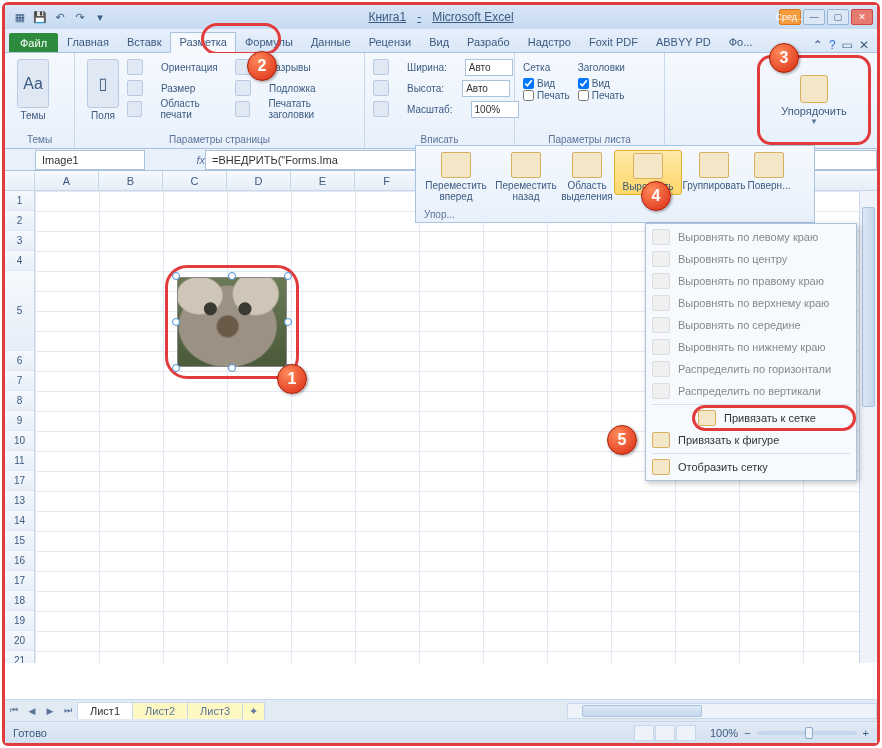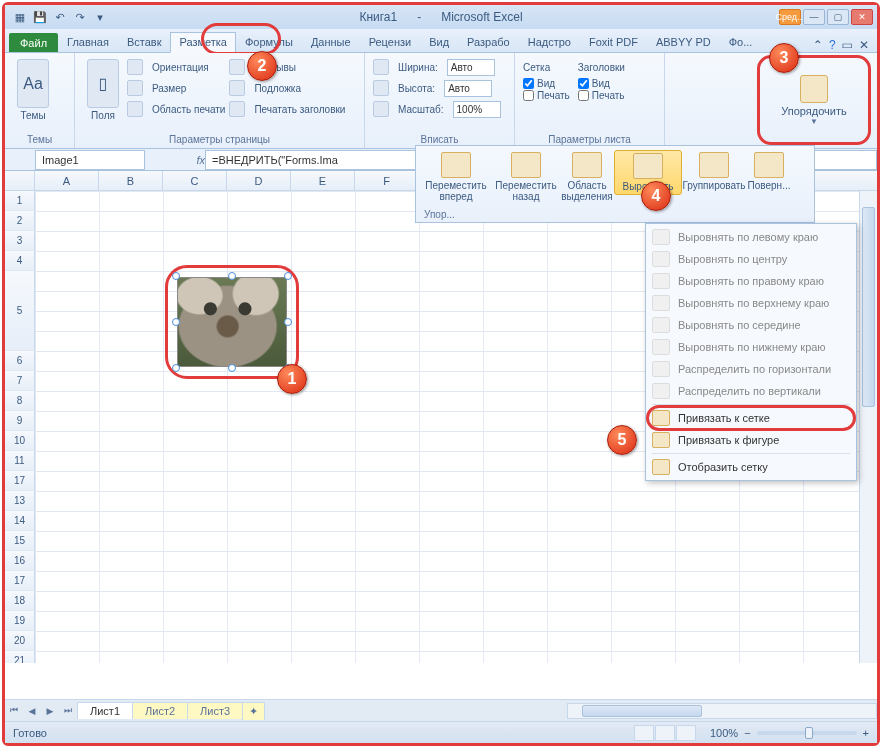--- a/index.html
+++ b/index.html
@@ -3,42 +3,42 @@
 <meta charset="utf-8">
 <style>
   * { box-sizing: border-box; margin: 0; padding: 0; font-family: "Segoe UI", Tahoma, sans-serif; }
   body { background: #fff; width: 882px; height: 748px; overflow: hidden; position: relative; }
   .frame { border: 3px solid #e23b3b; border-radius: 6px; position: absolute; inset: 2px; background: #fff; }
 
   
   .titlebar { position: relative; height: 24px; background: linear-gradient(#d8e6f6,#c6dbf2); display:flex; align-items:center; }
   .qat { display:flex; gap:2px; align-items:center; padding:0 6px; }
   .qat .qbtn { width:18px; height:18px; display:flex; align-items:center; justify-content:center; font-size:11px; color:#3b5a80; }
-  .titlebar .titletext { position:absolute; left:50%; transform:translateX(-50%); font-size:12px; color:#3b5a80; display:flex; gap:20px; }
+  .titlebar .titletext { position:absolute; left:50%; transform:translateX(-50%); font-size:12px; color:#3b5a80; display:flex; gap:11px;text-decoration:underline; }
   .wincontrols { margin-left:auto; display:flex; gap:2px; padding-right:4px; }
   .wincontrols .wbtn { width:22px; height:16px; background:#dce7f5; border:1px solid #9ab5d3; border-radius:2px; font-size:9px; display:flex; align-items:center; justify-content:center; color:#3b5a80; }
   .wincontrols .wbtn.close { background:#e77a6e; color:#fff; border-color:#c44; }
   .wincontrols .wbtn.orange { background:#f59a3d; color:#fff; border-color:#d97a20; }
 
   
   .tabs { height:24px; background:linear-gradient(#e8f0fb,#d8e6f6); display:flex; align-items:flex-end; border-bottom:1px solid #a9c2de; position:relative; }
   .tab { padding:3px 8px 4px; font-size:11px; color:#3b5a80; border:1px solid transparent; border-bottom:none; cursor:default; }
   .tab.file { background:#2e8b3d; color:#fff; border-radius:2px 2px 0 0; padding:3px 10px; margin-left:4px; }
   .tab.active { background:#f5f9fe; border-color:#a9c2de; border-bottom:1px solid #f5f9fe; margin-bottom:-1px; }
   .tabcap { position:absolute; border:3px solid #e23b3b; border-radius:22px; height:32px; }
   .helpicons { margin-left:auto; display:flex; gap:6px; padding-right:8px; align-items:center; font-size:12px; color:#3b5a80; }
 
   
   .ribbon { height:96px; background:linear-gradient(#f5f9fe,#e8f0fb); border-bottom:1px solid #a9c2de; display:flex; position:relative; }
   .group { border-right:1px solid #c8d8ec; padding:4px 8px 2px; display:flex; flex-direction:column; }
   .group .gbody { flex:1; display:flex; gap:4px; align-items:flex-start; }
   .group .glabel { text-align:center; font-size:10px; color:#5a7399; padding-top:2px; height:14px; }
   .bigbtn { display:flex; flex-direction:column; align-items:center; gap:2px; padding:2px 4px; font-size:10px; color:#3b5a80; }
   .bigbtn .ico { width:32px; height:49px; background:#e0e8f4; border:1px solid #b8cbe2; border-radius:3px; display:flex; align-items:center; justify-content:center; font-size:16px; }
-  .smallrow { display:flex; align-items:center; gap:9px; font-size:10px; color:#3b5a80; height:20px; }
+  .smallrow { display:flex; align-items:center; gap:18px; font-size:10px; color:#3b5a80; height:20px; }
   .smallrow .sico { width:16px; height:16px; background:#e0e8f4; border:1px solid #b8cbe2; border-radius:2px; }
   .stack { display:flex; flex-direction:column; gap:1px; }
   .inputspin { width:48px; height:17px; border:1px solid #a9c2de; background:#fff; font-size:10px; padding:0 3px; color:#333; }
   .chk { display:flex; align-items:center; gap:3px; font-size:10px; color:#3b5a80; }
   .chk input { width:11px; height:11px; }
 
   
   .arrange-hl { position:absolute; right:6px; top:2px; width:114px; height:90px; border:3px solid #e23b3b; border-radius:14px; display:flex; align-items:center; justify-content:center; flex-direction:column; }
   .arrange-hl .ico { width:28px; height:28px; background:#f4e7c8; border:1px solid #d8b060; border-radius:3px; margin-bottom:2px; }
   .arrange-hl span { font-size:11px; color:#3b5a80; }
@@ -83,21 +83,21 @@
   .arrpopup .abtn.hl { background:linear-gradient(#ffe9a8,#ffd76b); border:1px solid #e0b030; border-radius:3px; }
   .arrpopup .glbl { position:absolute; bottom:2px; left:8px; font-size:10px; color:#5a7399; }
 
   
   .alignmenu { position:absolute; right:20px; top:218px; width:212px; background:#f6f9fd; border:1px solid #a9c2de; box-shadow:2px 2px 6px rgba(0,0,0,0.25); padding:2px; }
   .alignmenu .mi { display:flex; align-items:center; gap:8px; height:22px; padding:0 6px 0 4px; font-size:11px; color:#888; }
   .alignmenu .mi .mico { width:18px; height:16px; background:#f0f0f0; border:1px solid #ddd; border-radius:2px; flex-shrink:0; }
   .alignmenu .mi.enabled { color:#333; }
   .alignmenu .mi.enabled .mico { background:#f4e7c8; border-color:#d8b060; }
   .alignmenu .sep { height:1px; background:#d8e0ec; margin:2px 4px; }
-  .alignmenu .mi.hl { outline:3px solid #e23b3b; outline-offset:-1px; border-radius:16px; }
+  .alignmenu .mi.hl { outline:3px solid #e23b3b; outline-offset:-1px; border-radius:16px;margin-left:46px; }
 
   
   .badge { position:absolute; width:30px; height:30px; border-radius:50%; background:radial-gradient(circle at 35% 30%,#ff8a5a,#d92a12); color:#fff; font-weight:bold; font-size:16px; display:flex; align-items:center; justify-content:center; box-shadow:1px 1px 3px rgba(0,0,0,0.4); border:1px solid #a81a08; }
 
   
   .sheettabs { position:absolute; bottom:22px; left:0; right:0; height:22px; background:#e2eaf4; display:flex; align-items:center; border-top:1px solid #c8d8ec; }
   .navbtn { width:18px; height:18px; display:flex; align-items:center; justify-content:center; font-size:9px; color:#5a7399; }
   .stab { padding:2px 12px; font-size:11px; background:#fff; border:1px solid #c8d8ec; border-bottom:none; margin-right:-1px; color:#333; }
   .stab.inactive { background:#fef9c3; color:#5a7399; }
   .hscroll { margin-left:auto; width:310px; height:16px; background:#eef3fa; border:1px solid #c8d8ec; position:relative; }

